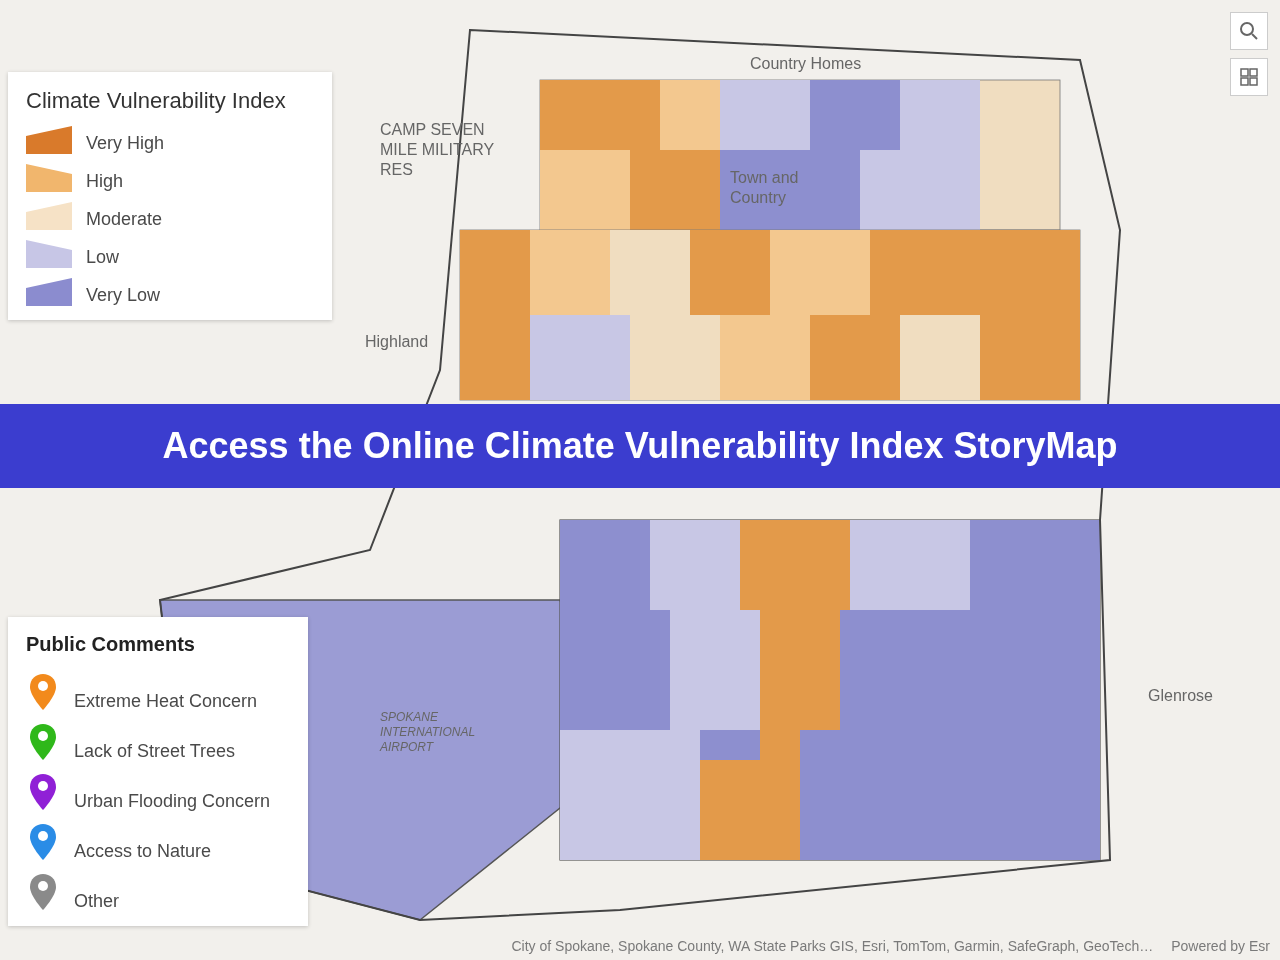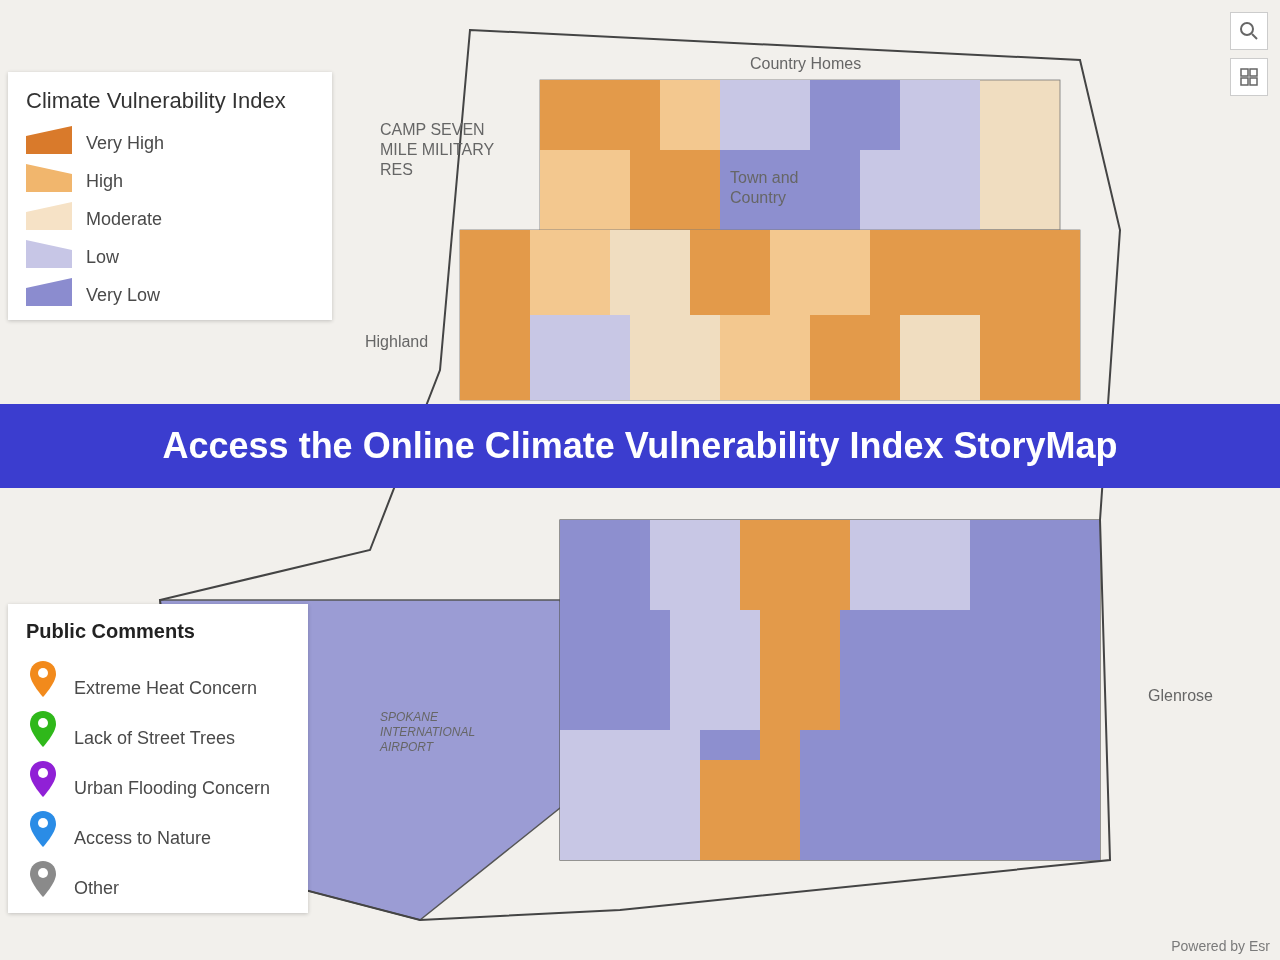--- a/index.html
+++ b/index.html
@@ -25,21 +25,21 @@
   background: #fff;
   box-shadow: 0 1px 4px rgba(0,0,0,0.2);
   padding: 16px 22px 14px 18px;
 }
 .legend-cvi {
   top: 72px;
   left: 8px;
   width: 324px;
 }
 .legend-pc {
-  top: 604px;
+  top: 617px;
   left: 8px;
   width: 300px;
 }
 .legend-title {
   font-size: 22px;
   color: #333;
   font-weight: 400;
   margin-bottom: 12px;
 }
 .legend-title-bold {
@@ -294,14 +294,15 @@
 <div class="tool-btn tool-grid">
   <svg width="18" height="18" viewBox="0 0 18 18">
     <rect x="1" y="1" width="7" height="7" fill="none" stroke="#666" stroke-width="1.5"></rect>
     <rect x="10" y="1" width="7" height="7" fill="none" stroke="#666" stroke-width="1.5"></rect>
     <rect x="1" y="10" width="7" height="7" fill="none" stroke="#666" stroke-width="1.5"></rect>
     <rect x="10" y="10" width="7" height="7" fill="none" stroke="#666" stroke-width="1.5"></rect>
   </svg>
 </div>
 
 <div class="attribution">
+  <span>City of Spokane, Spokane County, WA State Parks GIS, Esri, TomTom, Garmin, SafeGraph, GeoTech…</span>
   <span>Powered by Esr</span>
 </div>
 
 </body></html>

